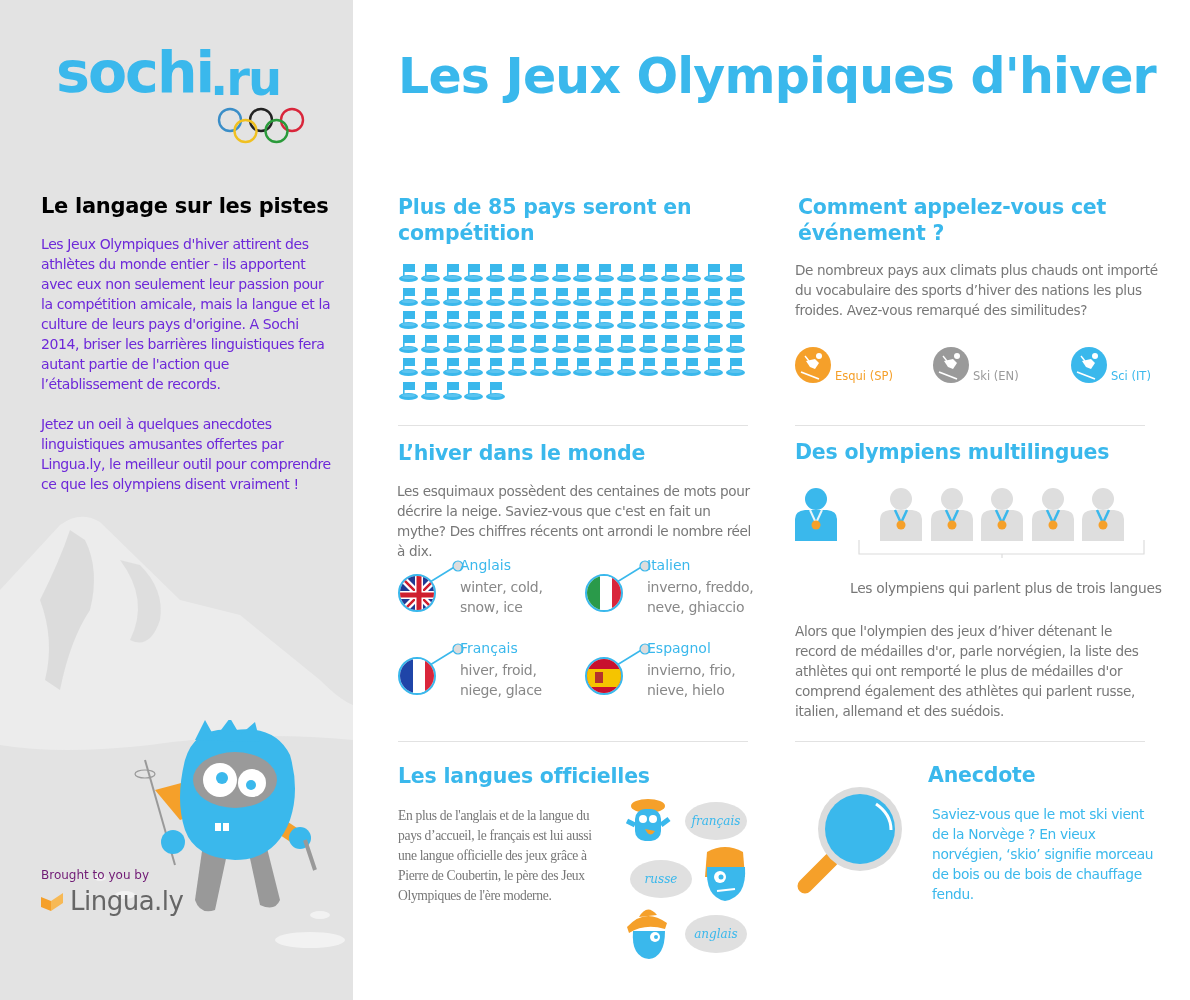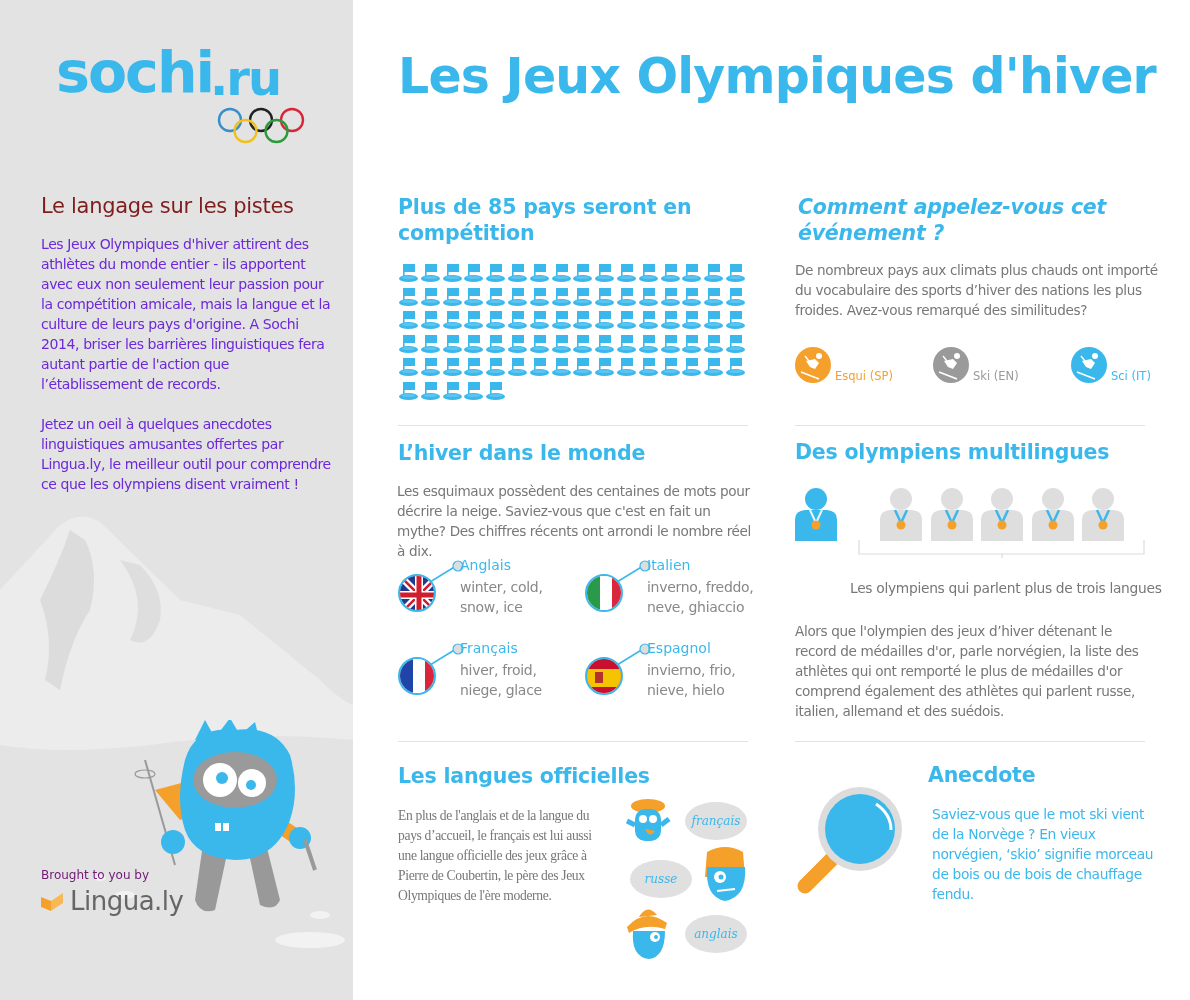--- a/index.html
+++ b/index.html
@@ -2,21 +2,21 @@
 <html><head>
 <meta charset="utf-8">
 <style>
   * { box-sizing: border-box; margin: 0; padding: 0; }
   html, body { width: 1190px; height: 1000px; overflow: hidden; background: #ffffff; }
   body { font-family: "Liberation Sans", "DejaVu Sans", sans-serif; color: #555; position: relative; }
   .sidebar { position: absolute; left: 0; top: 0; width: 353px; height: 1000px; background: #e3e3e3; overflow: hidden; }
   .mountain { position: absolute; left: 0; top: 0; }
   .logo { position: absolute; left: 40px; top: 44px; width: 270px; height: 120px; }
   .logo-text { position: absolute; font-family: "DejaVu Sans", sans-serif; font-weight: 900; color: #3ab8ec; letter-spacing: -2px; line-height: 1; }
-  .side-h { position: absolute; left: 41px; top: 194px; font-size: 21px; font-weight: normal; color: #7f1d1d; font-family: "DejaVu Sans", sans-serif; letter-spacing: -0.3px; }
+  .side-h { position: absolute; left: 41px; top: 194px; font-size: 21px; font-weight: bold; color: #000000; font-family: "DejaVu Sans", sans-serif; letter-spacing: -0.3px; }
   .side-p { position: absolute; left: 41px; width: 290px; font-size: 14px; line-height: 20px; color: #6d28d9; font-family: "DejaVu Sans", sans-serif; letter-spacing: -0.4px; }
   .tagline { position: absolute; left: 42px; top: 560px; font-size: 16.5px; line-height: 20px; color: #3ab8ec; font-family: "DejaVu Serif", serif; font-style: italic; letter-spacing: -0.2px; }
   .brought { position: absolute; left: 41px; top: 868px; font-size: 12px; color: #701a75; font-family: "DejaVu Sans", sans-serif; }
   .lingualy { position: absolute; left: 41px; top: 886px; font-size: 26px; color: #666; font-family: "DejaVu Sans", sans-serif; letter-spacing: -0.5px; display: flex; align-items: center; gap: 7px; }
   .main-title { position: absolute; left: 398px; top: 48px; font-size: 49px; font-weight: bold; color: #3ab8ec; font-family: "DejaVu Sans", sans-serif; letter-spacing: -0.8px; white-space: nowrap; }
   .sec-h { position: absolute; font-size: 20.5px; font-weight: bold; color: #3ab8ec; font-family: "DejaVu Sans", sans-serif; line-height: 26px; letter-spacing: -0.2px; }
   .sec-p { position: absolute; font-size: 13.6px; line-height: 20px; color: #777; font-family: "DejaVu Sans", sans-serif; letter-spacing: -0.35px; }
   .divider { position: absolute; height: 1px; background: #e2e2e2; }
   .flags-grid { position: absolute; left: 398px; top: 262px; width: 350px; display: grid; grid-template-columns: repeat(16, 21.8px); row-gap: 1.5px; }
   .flag-ic { width: 21.8px; height: 22px; }
@@ -602,21 +602,21 @@
         <ellipse cx="10.5" cy="15.5" rx="7" ry="1.6" fill="#7ed0f3" opacity="0.5"></ellipse>
       </svg></div>
     <div class="flag-ic"><svg width="21" height="22" viewBox="0 0 21 22">
         <rect x="5" y="2" width="12" height="8" fill="#3ab8ec"></rect>
         <rect x="5" y="2" width="1.6" height="15" fill="#3ab8ec"></rect>
         <ellipse cx="10.5" cy="16.5" rx="9.5" ry="3.6" fill="#3ab8ec"></ellipse>
         <ellipse cx="10.5" cy="15.5" rx="7" ry="1.6" fill="#7ed0f3" opacity="0.5"></ellipse>
       </svg></div>
   </div>
 
-<div class="sec-h" style="left:798px;top:194px;width:350px;font-style:italic;">Comment appelez-vous cet événement ?</div>
+<div class="sec-h" style="left:798px;top:194px;width:350px;">Comment appelez-vous cet événement ?</div>
 <p class="sec-p" style="left:795px;top:260px;width:370px;">De nombreux pays aux climats plus chauds ont importé du vocabulaire des sports d’hiver des nations les plus froides. Avez-vous remarqué des similitudes?</p>
 
 <div class="ski-item" style="left:795px;top:347px;color:#f5a02a;">
   <svg width="36" height="36" viewBox="0 0 36 36">
       <circle cx="18" cy="18" r="18" fill="#f5a02a"></circle>
       <circle cx="24" cy="9" r="3" fill="#fff"></circle>
       <path d="M11,14 L20,12 L24,16 L20,22 L15,20 Z" fill="#fff"></path>
       <line x1="6" y1="25" x2="24" y2="32" stroke="#fff" stroke-width="1.8"></line>
       <line x1="10" y1="9" x2="14" y2="14" stroke="#fff" stroke-width="1.4"></line>
     </svg>

